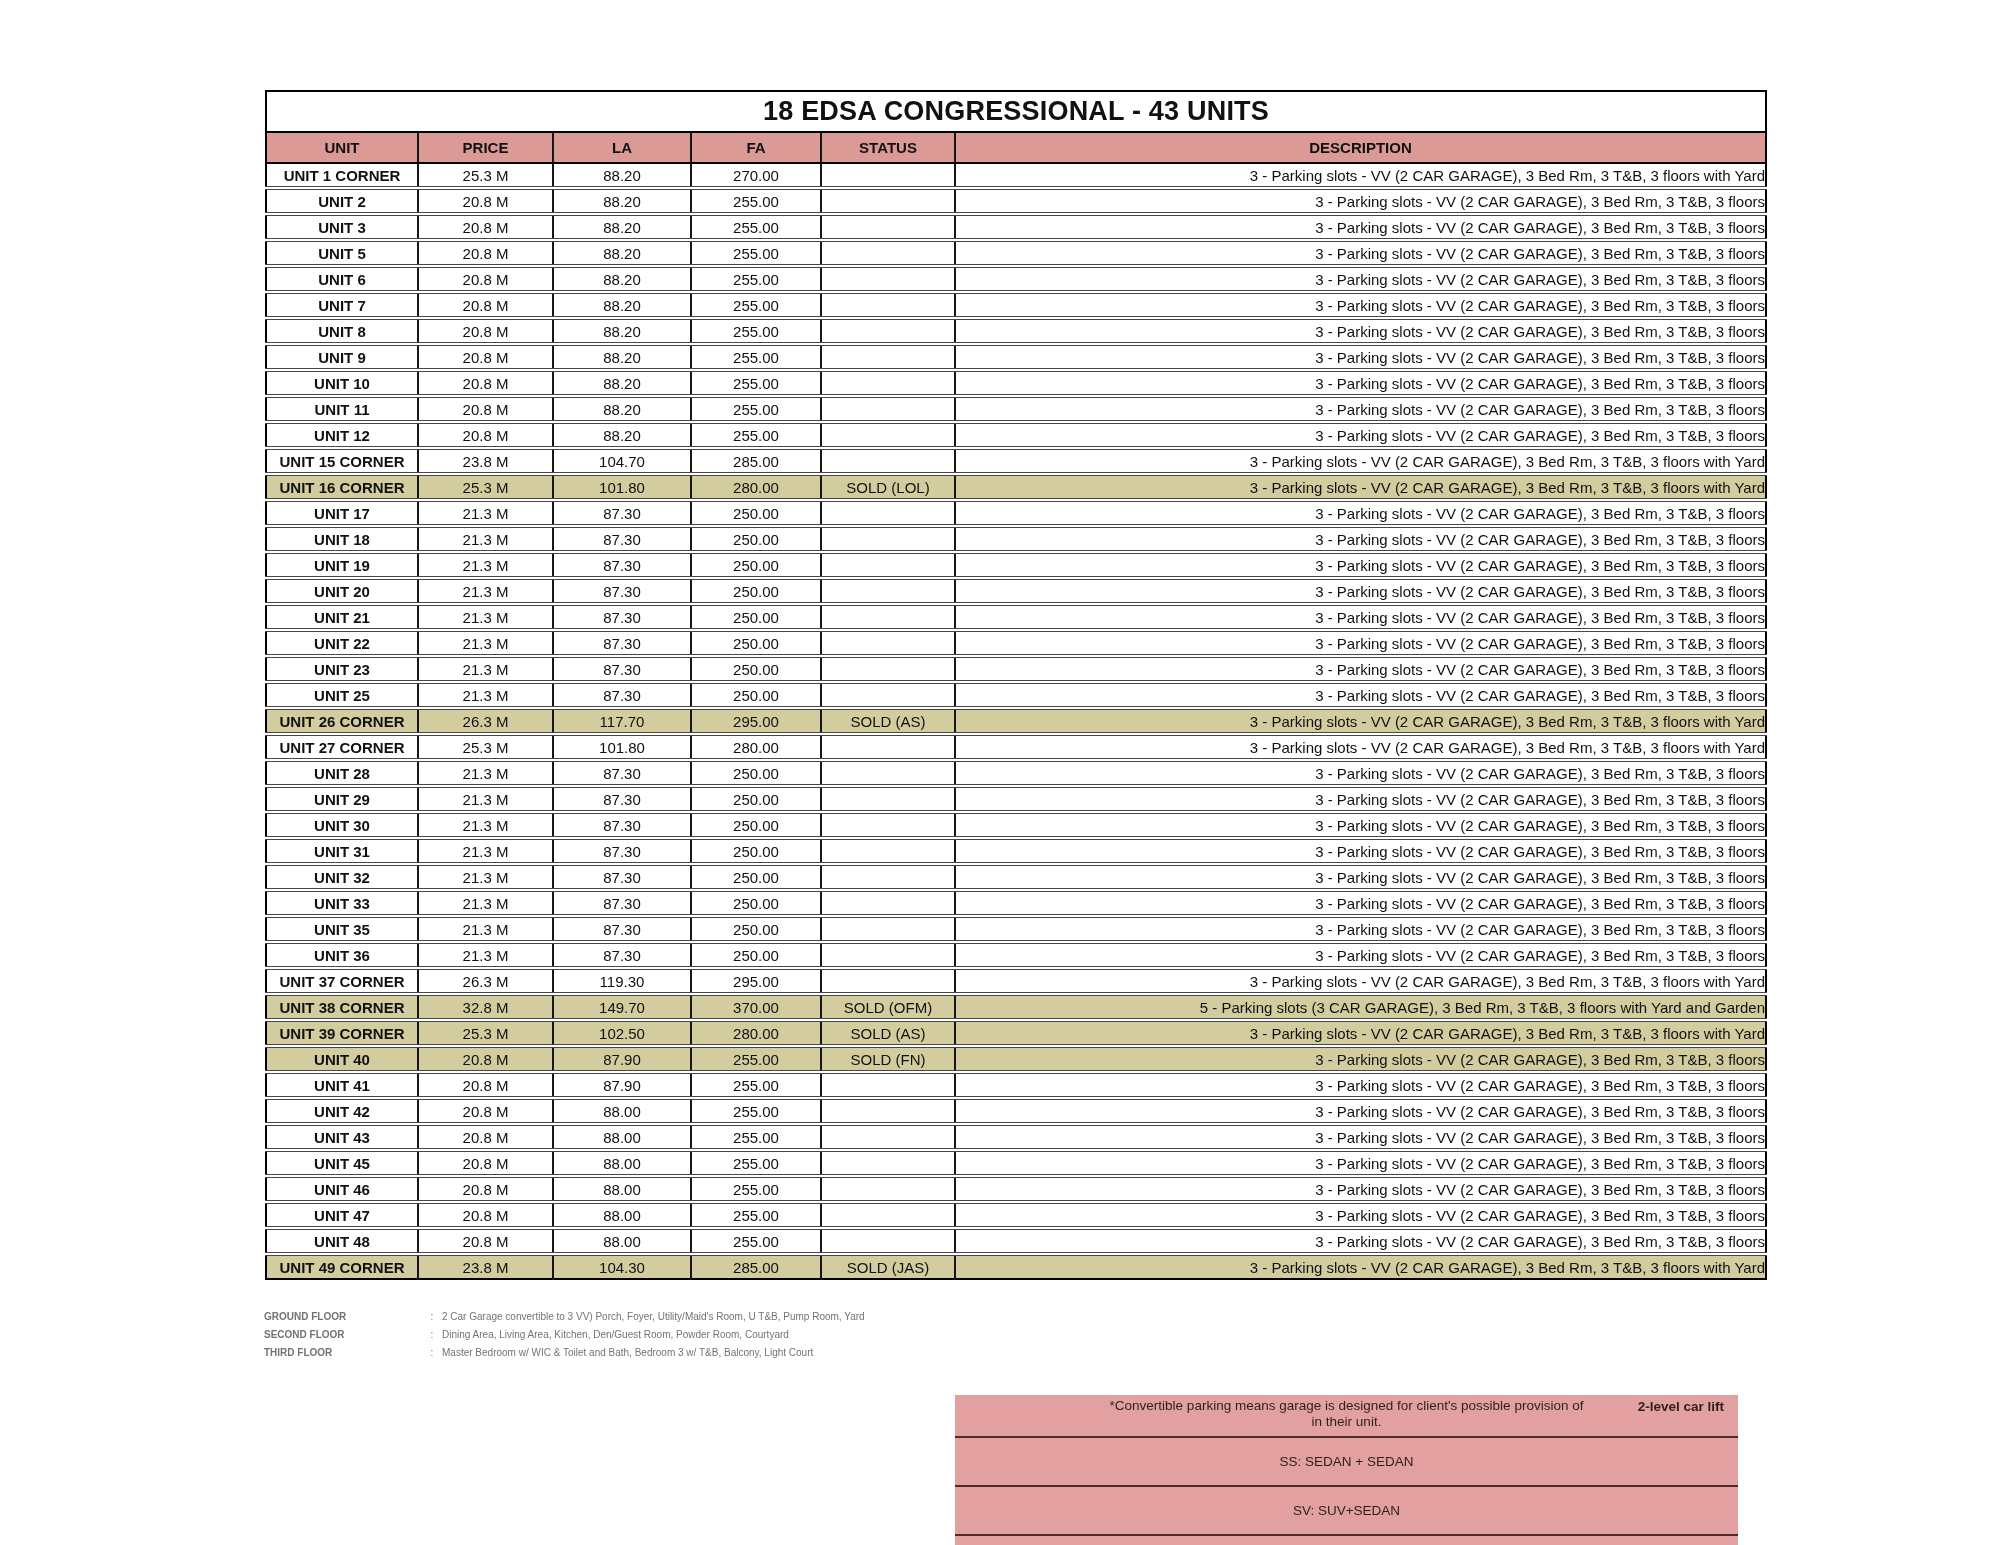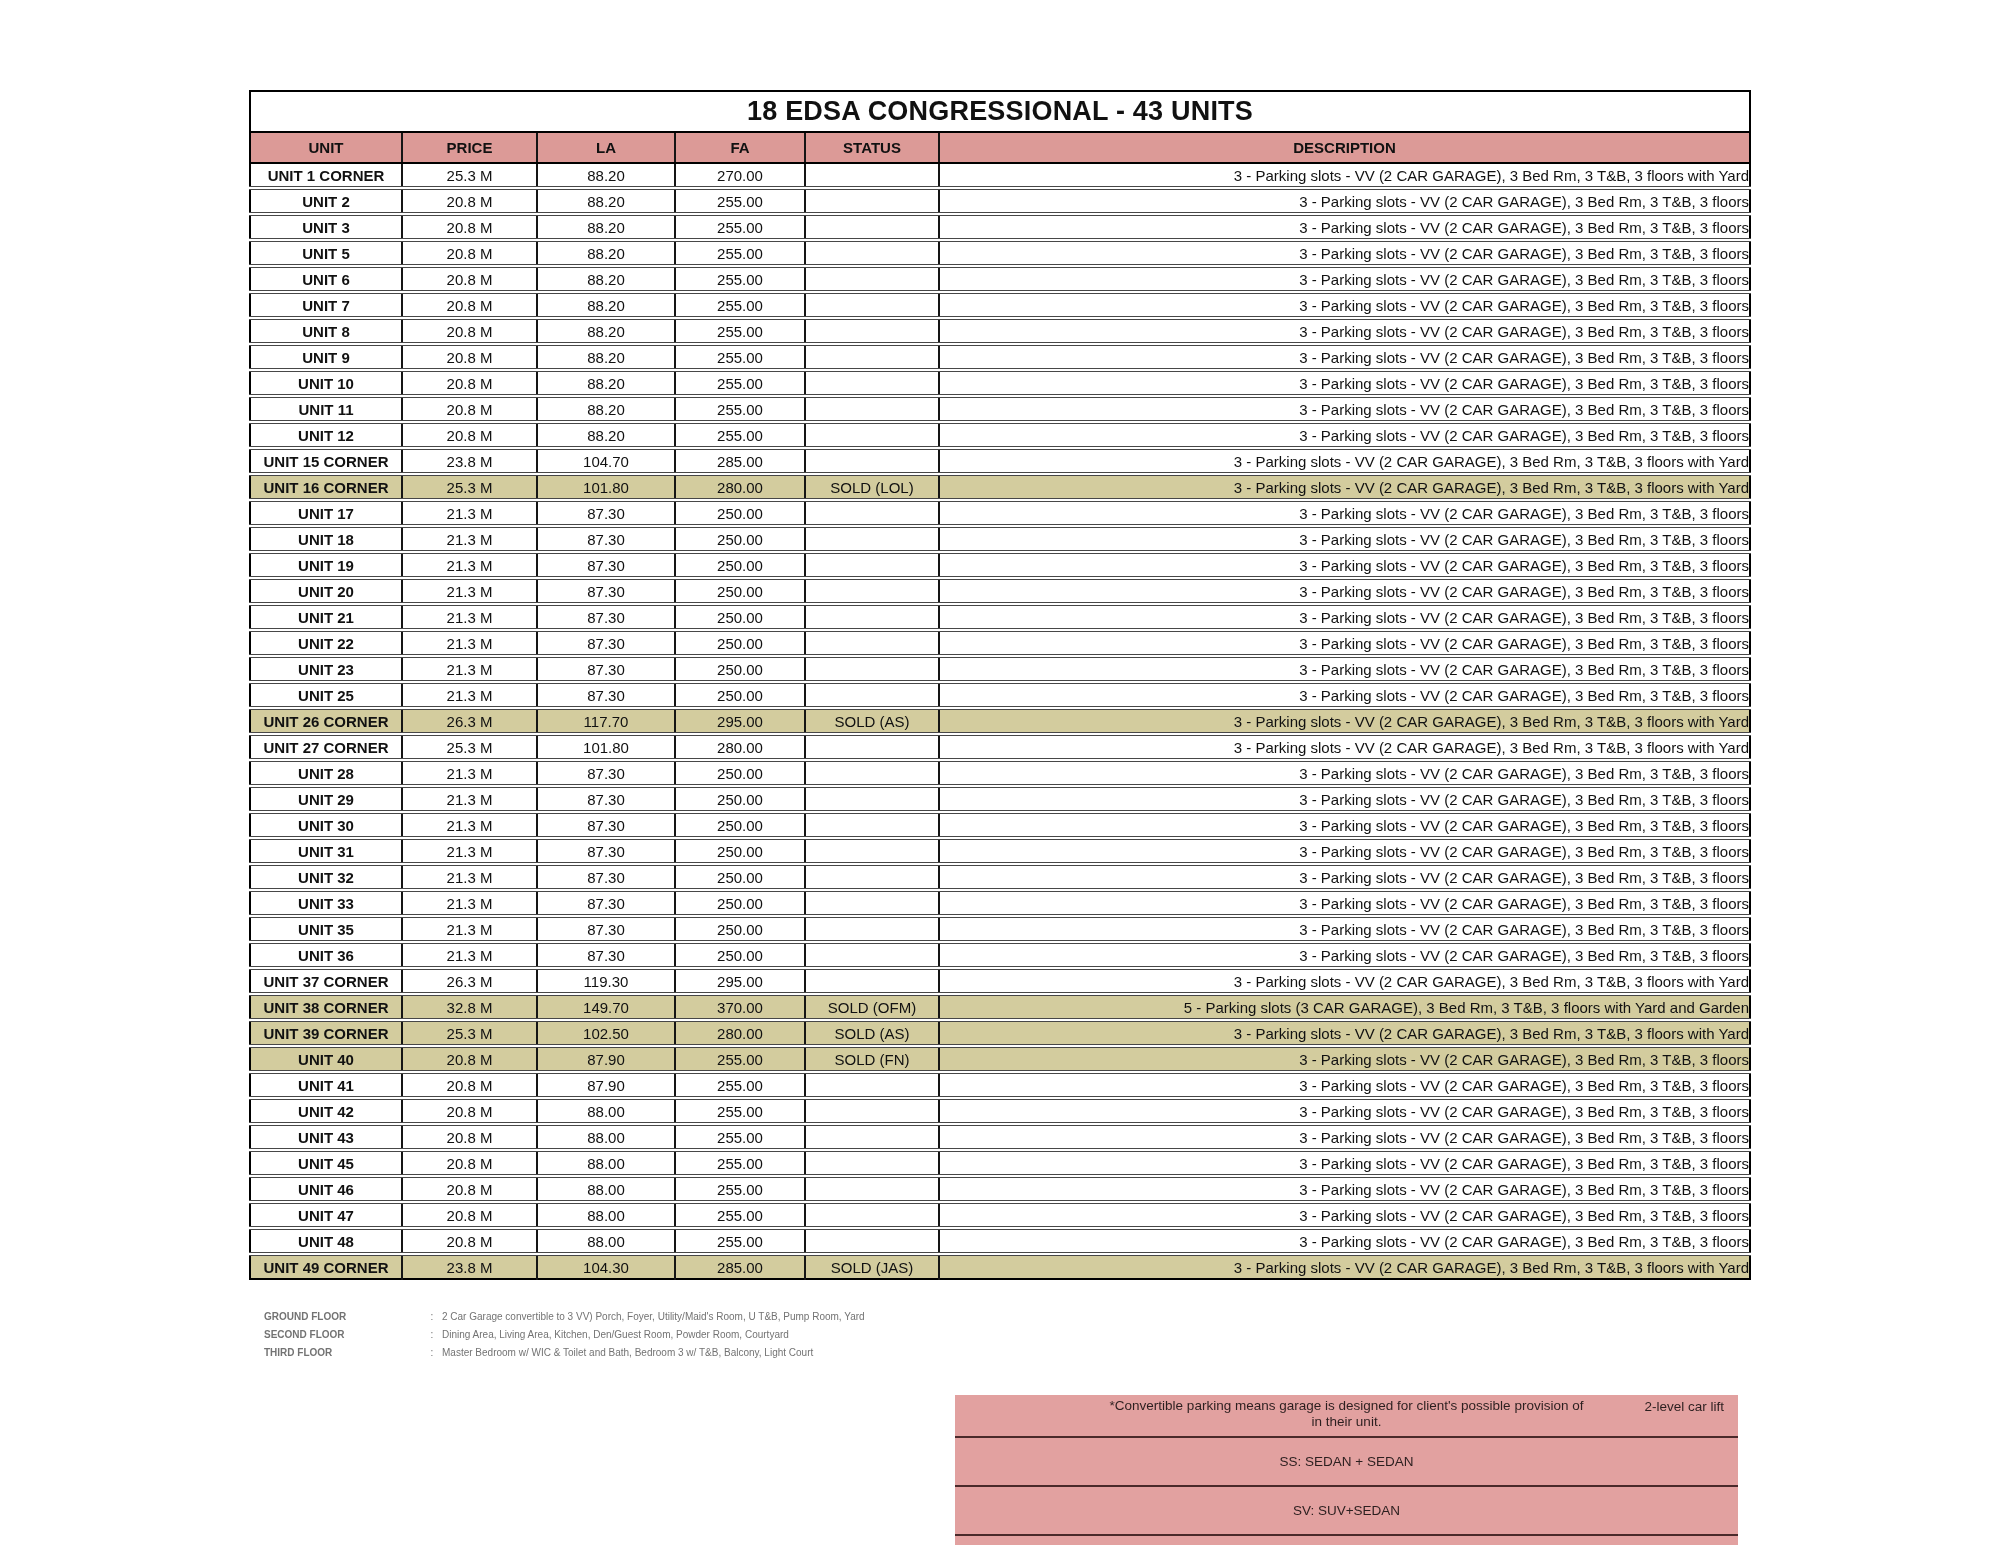--- a/index.html
+++ b/index.html
@@ -6,21 +6,21 @@
   .sheet {
     position:relative;
     width:2000px; height:1545px;
     background:#ffffff;
     font-family:"Liberation Sans", sans-serif;
     color:#111;
   }
 
   
   table.units {
-    position:absolute; left:249px; top:90px;
+    position:absolute; left:265px; top:90px;
     width:1500px;
     border-collapse:collapse;
     table-layout:fixed;
     border:2.5px solid #000;
   }
   tr.title-row th {
     height:37px;
     font-size:27px; font-weight:bold;
     text-align:center; vertical-align:middle;
     background:#fff;
@@ -70,21 +70,21 @@
     color:#2c1f1f;
     font-size:13.5px;
     border-bottom:2px solid #8a8a8a;
     margin-top:12px;
   }
   .note-head { position:relative; min-height:36px; padding:3px 0 2px; }
   .note-head .note-center {
     width:72%; margin:0 auto;
     text-align:center; line-height:16px;
   }
-  .note-carlift { position:absolute; right:14px; top:4px; }
+  .note-carlift { position:absolute; right:14px; top:4px;font-weight:bold; }
   .note-item {
     border-top:2px solid #4a2a2a;
     text-align:center;
     height:15px; line-height:15px;
     padding:16px 0;
   }
 </style>
 </head>
 <body>
 

